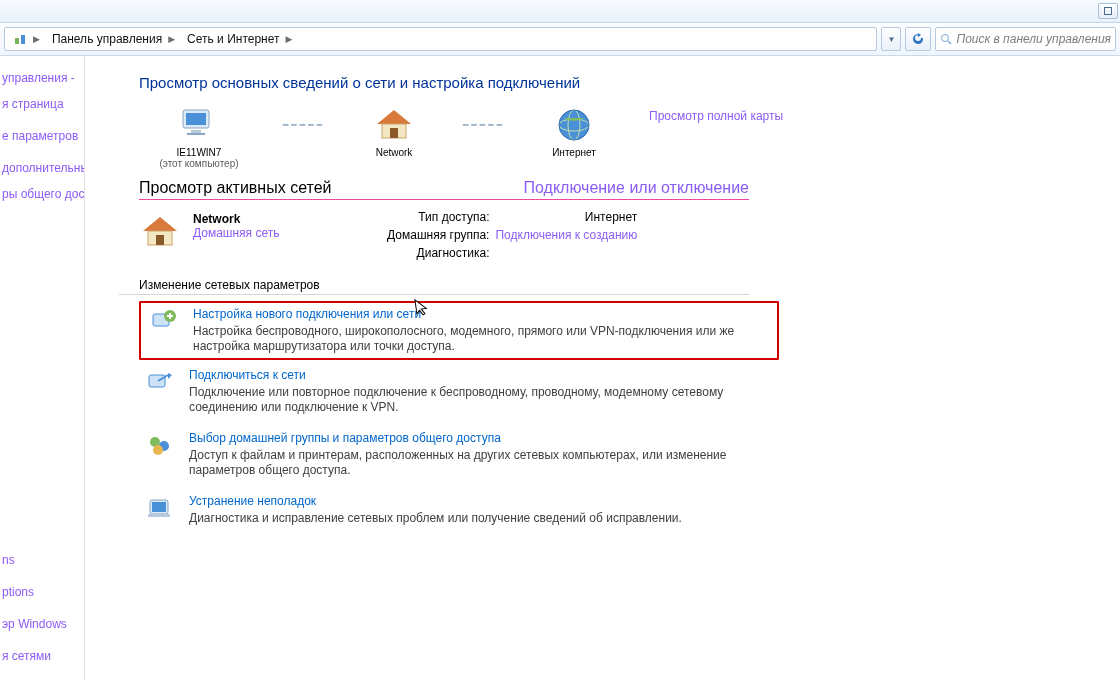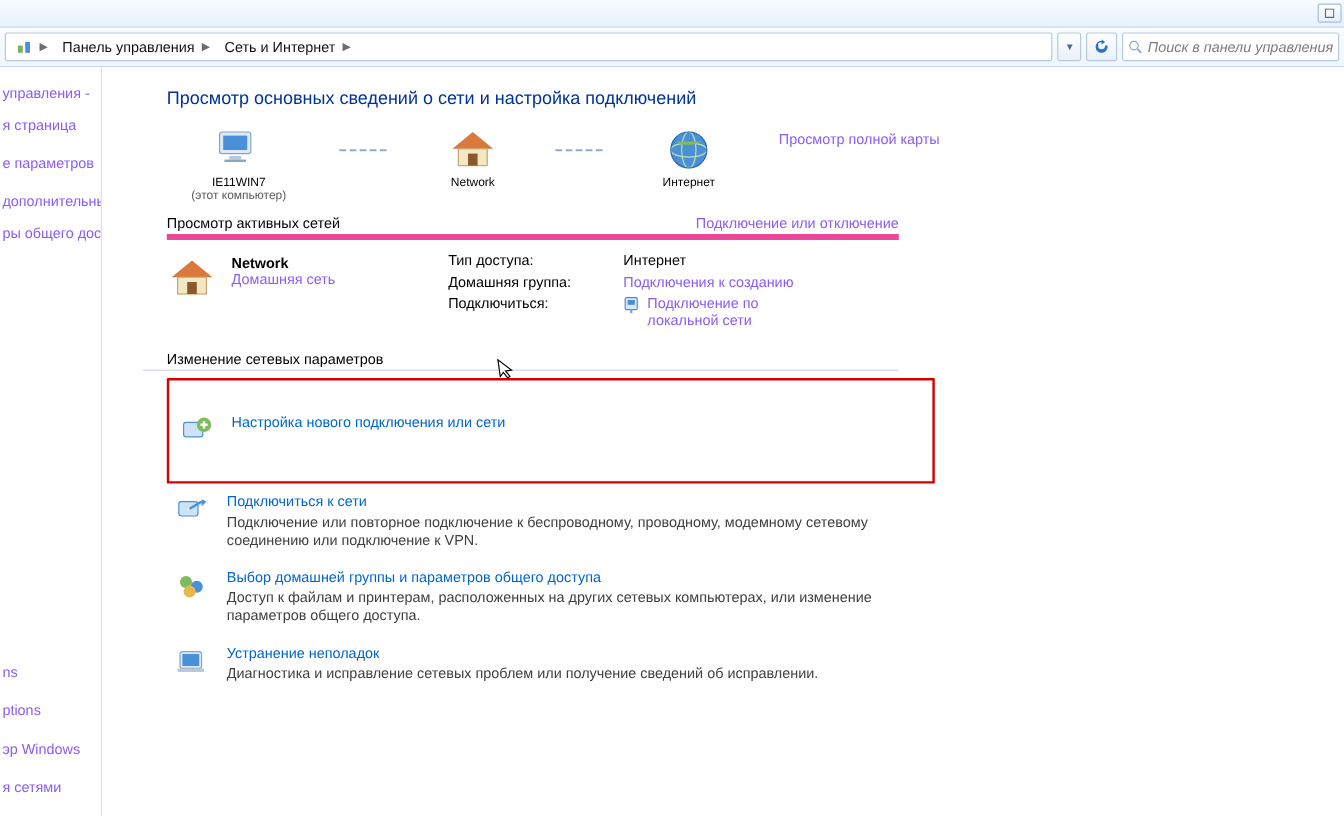--- a/index.html
+++ b/index.html
@@ -23,21 +23,21 @@
   .side-sep{flex:1;}
   .content{flex:1;padding:18px 30px 10px 54px;overflow:auto;}
   h1{font-size:15px;font-weight:400;color:#003399;margin:0 0 14px 0;}
   .netmap{display:flex;align-items:flex-start;gap:10px;margin-bottom:10px;}
   .node{width:120px;text-align:center;font-size:10px;}
   .node .ico{width:48px;height:40px;margin:0 auto 2px;display:flex;align-items:center;justify-content:center;}
   .node-name{color:#000;}
   .node-sub{color:#5a5a5a;}
   .dash{flex:0 0 70px;height:40px;display:flex;align-items:center;justify-content:center;color:#8aa6c1;letter-spacing:3px;font-size:9px;}
   .maplink{margin-left:20px;align-self:flex-start;padding-top:4px;}
-  .section-row{display:flex;align-items:flex-start;justify-content:space-between;border-bottom:5px solid #ec4899;padding-bottom:2px;margin:10px 0 8px 0;font-size:12px;}
+  .section-row{display:flex;align-items:flex-start;justify-content:space-between;border-bottom:1px solid #ec4899;padding-bottom:2px;margin:10px 0 8px 0;font-size:16px;}
   .active-net{display:flex;gap:26px;margin-bottom:10px;}
   .active-left{display:flex;gap:12px;align-items:flex-start;padding-top:4px;}
   .house{width:42px;height:40px;display:flex;align-items:center;justify-content:center;}
   .active-right{display:grid;grid-template-columns:140px auto;row-gap:4px;column-gap:6px;font-size:12px;align-content:start;padding-top:2px;}
   .active-right .lbl{color:#000;}
   .conn-cell{display:flex;align-items:flex-start;gap:6px;line-height:14px;}
   .settings-hdr{font-size:12px;color:#000;border-bottom:1px solid #d0d7de;padding-bottom:2px;margin:18px 0 6px 0;}
   .task{display:flex;gap:14px;padding:8px 6px;align-items:flex-start;max-width:620px;}
   .task .ticon{width:30px;height:28px;flex:none;display:flex;align-items:center;justify-content:center;}
   .task .tbody{line-height:15px;}
@@ -167,49 +167,42 @@
                 <polygon points="21,4 38,18 4,18" fill="#d97a3c"></polygon>
                 <rect x="9" y="18" width="24" height="14" fill="#f3e7c4" stroke="#caa46a"></rect>
                 <rect x="17" y="22" width="8" height="10" fill="#8a5a2b"></rect>
               </svg>
           </div>
           <div>
             <div style="font-weight:bold;">Network</div>
             <div class="link">Домашняя сеть</div>
           </div>
         </div>
-        <div class="active-right" style="margin-left:68px;">
+        <div class="active-right" style="margin-left:44px;text-align:right;">
           <div class="lbl">Тип доступа:</div>
           <div>Интернет</div>
           <div class="lbl">Домашняя группа:</div>
           <div class="link">Подключения к созданию</div>
-          <div class="lbl">Подключиться:</div>
-          <div class="conn-cell">
-            <svg width="14" height="16">
-                <rect x="2" y="2" width="10" height="10" rx="1" fill="#dce9f7" stroke="#4a90d9"></rect>
-                <rect x="4" y="4" width="6" height="4" fill="#4a90d9"></rect>
-                <rect x="6" y="12" width="2" height="3" fill="#8aa6c1"></rect>
-              </svg>
-            <span class="link" style="max-width:130px;display:inline-block;">Подключение по локальной сети</span>
-          </div>
+          <div class="lbl">Диагностика:</div>
         </div>
       </div>
 
       <div class="settings-hdr" style="max-width:610px;margin-left:-20px;padding-left:20px;">Изменение сетевых параметров</div>
 
-      <div class="task hl" style="padding:28px 8px;">
+      <div class="task hl" style="padding:4px 8px;">
         <div class="ticon">
           <svg width="28" height="26">
               <rect x="3" y="6" width="16" height="12" rx="2" fill="#cfe3f7" stroke="#4a90d9"></rect>
               <circle cx="20" cy="8" r="6" fill="#7dbb5e"></circle>
               <path d="M17 8h6M20 5v6" stroke="#fff" stroke-width="2"></path>
             </svg>
         </div>
         <div class="tbody">
           <div class="ttitle">Настройка нового подключения или сети</div>
+          <div class="tdesc">Настройка беспроводного, широкополосного, модемного, прямого или VPN-подключения или же настройка маршрутизатора или точки доступа.</div>
         </div>
       </div>
 
       <div class="task">
         <div class="ticon">
           <svg width="28" height="26">
               <rect x="3" y="6" width="16" height="12" rx="2" fill="#cfe3f7" stroke="#4a90d9"></rect>
               <path d="M12 12l10-6" stroke="#4a90d9" stroke-width="2"></path>
               <polygon points="22,4 26,6 22,10" fill="#4a90d9"></polygon>
             </svg>

